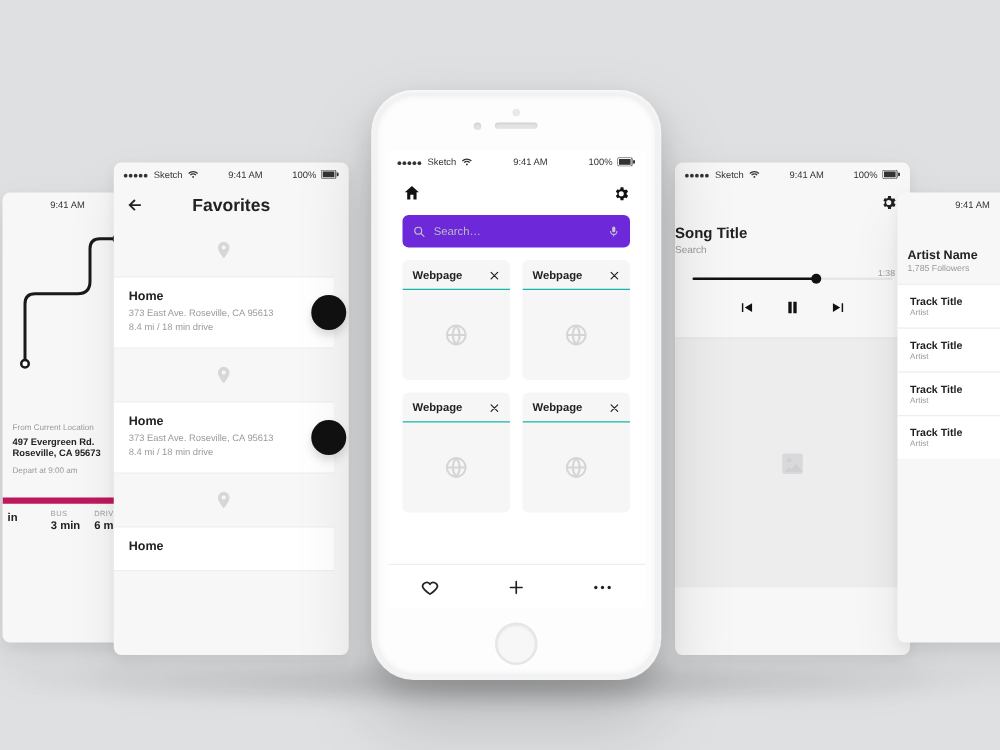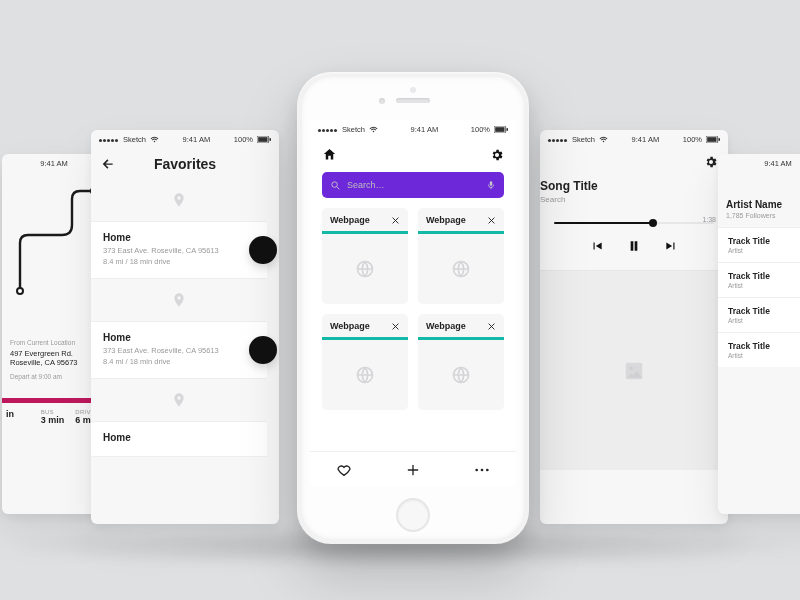--- a/index.html
+++ b/index.html
@@ -25,21 +25,21 @@
   .screen{position:absolute;top:48px;left:13px;right:13px;bottom:58px;background:#fff;border-radius:3px;overflow:hidden;display:flex;flex-direction:column}
 
   
   .topbar{display:flex;justify-content:space-between;align-items:center;padding:8px 12px 4px}
   .topbar svg{display:block}
   .searchrow{margin:6px 12px 10px;background:#6d28d9;border-radius:5px;height:26px;display:flex;align-items:center;padding:0 8px;color:#bdbdbf;font-size:9px}
   .searchrow .sicon{margin-right:6px}
   .searchrow .mic{margin-left:auto}
   .tabs-grid{flex:1;display:grid;grid-template-columns:1fr 1fr;grid-auto-rows:96px;gap:10px;padding:0 12px}
   .tabcard{background:#f6f6f7;border-radius:5px;display:flex;flex-direction:column;overflow:hidden}
-  .tab-head{display:flex;align-items:center;justify-content:space-between;padding:7px 8px 6px;border-bottom:3px solid #14b8a6}
+  .tab-head{display:flex;align-items:center;justify-content:space-between;padding:7px 8px 6px;border-bottom:1px solid #14b8a6}
   .tab-head span{font-size:9px;font-weight:600;color:#222}
   .tab-body{flex:1;display:flex;align-items:center;justify-content:center}
   .bottombar{display:flex;align-items:center;justify-content:space-around;padding:10px 0 8px;border-top:1px solid #eee}
 
   
   .fav{left:91px;top:130px;width:188px;height:394px}
   .fav-header{display:flex;align-items:center;justify-content:center;position:relative;height:30px}
   .fav-header .back{position:absolute;left:10px;top:8px}
   .fav-title{font-size:14px;font-weight:700;color:#222}
   .fav-list{padding:0 12px 0 0}
@@ -48,21 +48,21 @@
   .fav-item h4{font-size:10px;font-weight:700;margin-bottom:3px;color:#222}
   .fav-item p{font-size:7.5px;color:#9a9a9c;margin-bottom:2px}
   .fav-action{position:absolute;right:-10px;top:50%;transform:translateY(-50%);width:28px;height:28px;border-radius:50%;background:#111;box-shadow:0 4px 8px rgba(0,0,0,.15)}
 
   
   .mapcard{left:2px;top:154px;width:104px;height:360px}
   .mapcanvas{height:160px;position:relative}
   .mapcanvas svg{position:absolute;inset:0}
   .map-info{padding:6px 8px}
   .map-info .lbl{font-size:6.5px;color:#9a9a9c;margin-bottom:3px}
-  .map-info .addr{font-size:7.5px;font-weight:400;color:#222;line-height:1.2}
+  .map-info .addr{font-size:7.5px;font-weight:700;color:#222;line-height:1.2}
   .map-info .dep{font-size:6.5px;color:#9a9a9c;margin-top:6px}
   .map-tabs{display:flex;border-top:5px solid #be185d;margin-top:12px}
   .map-tab{flex:1;padding:6px 4px}
   .map-tab .k{font-size:6px;color:#9a9a9c;text-transform:uppercase;letter-spacing:.3px}
   .map-tab .v{font-size:9px;font-weight:700;color:#222}
 
   
   .player{left:540px;top:130px;width:188px;height:394px}
   .player-head{display:flex;justify-content:flex-end;padding:6px 10px}
   .song-meta{text-align:left;margin-top:4px}

